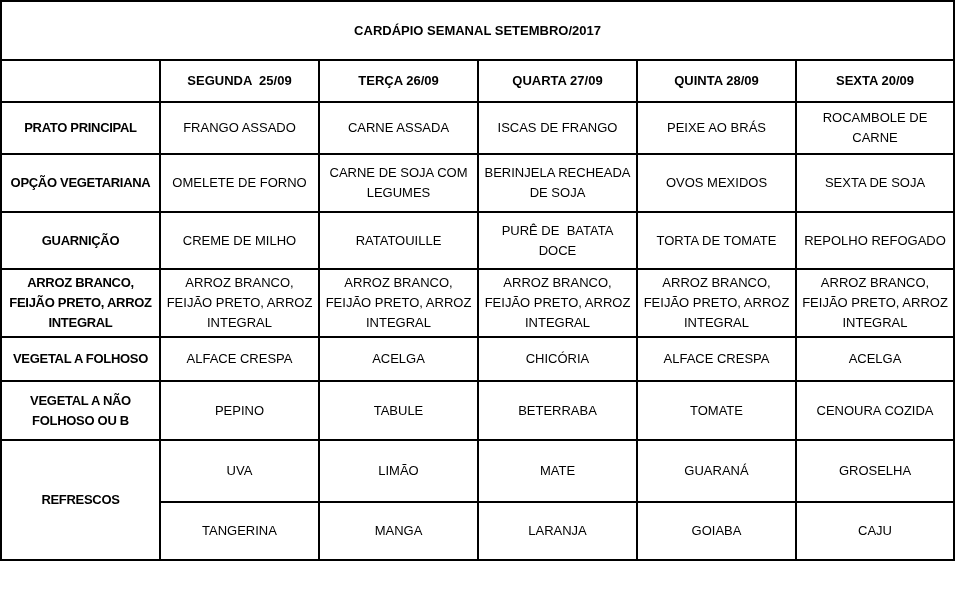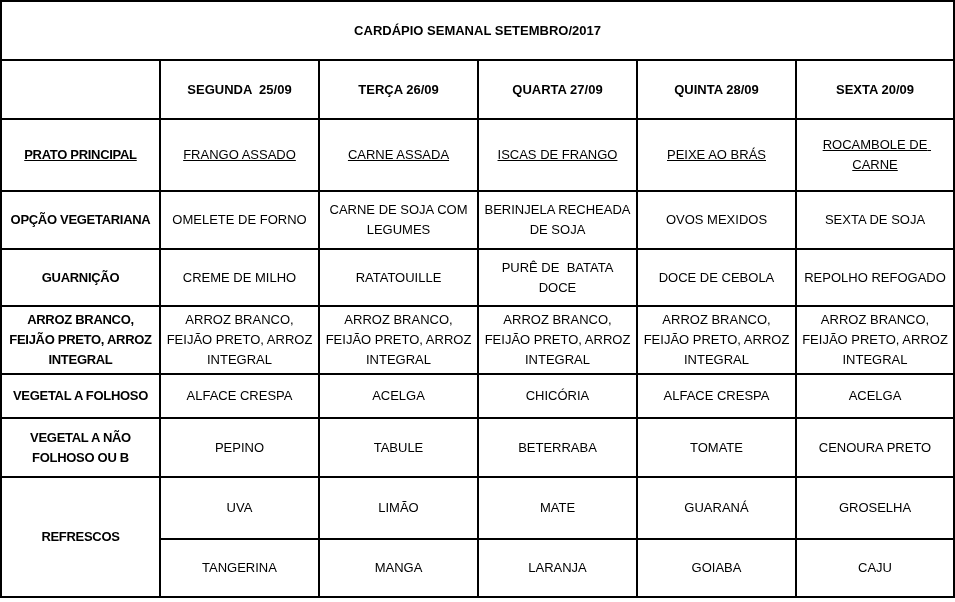--- a/index.html
+++ b/index.html
@@ -41,22 +41,22 @@
     font-weight: bold;
   }
   td.row-label {
     font-weight: bold;
     text-align: left;
     padding-left: 6px;
     padding-right: 2px;
     letter-spacing: -0.3px;
   }
   tr.r-title   { height: 59px; }
-  tr.r-head    { height: 59px; }
-  tr.r-prato   { height: 72px; text-decoration: underline; }
+  tr.r-head    { height: 42px; }
+  tr.r-prato   { height: 52px; }
   tr.r-opcao   { height: 58px; }
   tr.r-guarn   { height: 57px; }
   tr.r-arroz   { height: 60px; padding-left: 32px; }
   tr.r-folhoso { height: 44px; }
   tr.r-naofolh { height: 59px; padding-left: 16px; }
   tr.r-refres1 { height: 62px; }
   tr.r-refres2 { height: 58px; padding-left: 40px; }
 </style>
 </head>
 <body>
@@ -97,21 +97,21 @@
         <td>CARNE DE SOJA COM LEGUMES</td>
         <td>BERINJELA RECHEADA DE SOJA</td>
         <td>OVOS MEXIDOS</td>
         <td>SEXTA DE SOJA</td>
       </tr>
       <tr class="r-guarn">
         <td class="row-label">GUARNIÇÃO</td>
         <td>CREME DE MILHO</td>
         <td>RATATOUILLE</td>
         <td>PURÊ DE  BATATA DOCE</td>
-        <td>DOCE DE CEBOLA</td>
+        <td>TORTA DE TOMATE</td>
         <td>REPOLHO REFOGADO</td>
       </tr>
       <tr class="r-arroz">
         <td class="row-label">ARROZ BRANCO, FEIJÃO PRETO, ARROZ INTEGRAL</td>
         <td>ARROZ BRANCO, FEIJÃO PRETO, ARROZ INTEGRAL</td>
         <td>ARROZ BRANCO, FEIJÃO PRETO, ARROZ INTEGRAL</td>
         <td>ARROZ BRANCO, FEIJÃO PRETO, ARROZ INTEGRAL</td>
         <td>ARROZ BRANCO, FEIJÃO PRETO, ARROZ INTEGRAL</td>
         <td>ARROZ BRANCO, FEIJÃO PRETO, ARROZ INTEGRAL</td>
       </tr>
@@ -122,21 +122,21 @@
         <td>CHICÓRIA</td>
         <td>ALFACE CRESPA</td>
         <td>ACELGA</td>
       </tr>
       <tr class="r-naofolh">
         <td class="row-label">VEGETAL A NÃO FOLHOSO OU B</td>
         <td>PEPINO</td>
         <td>TABULE</td>
         <td>BETERRABA</td>
         <td>TOMATE</td>
-        <td>CENOURA PRETO</td>
+        <td>CENOURA COZIDA</td>
       </tr>
       <tr class="r-refres1">
         <td class="row-label" rowspan="2">REFRESCOS</td>
         <td>UVA</td>
         <td>LIMÃO</td>
         <td>MATE</td>
         <td>GUARANÁ</td>
         <td>GROSELHA</td>
       </tr>
       <tr class="r-refres2">

